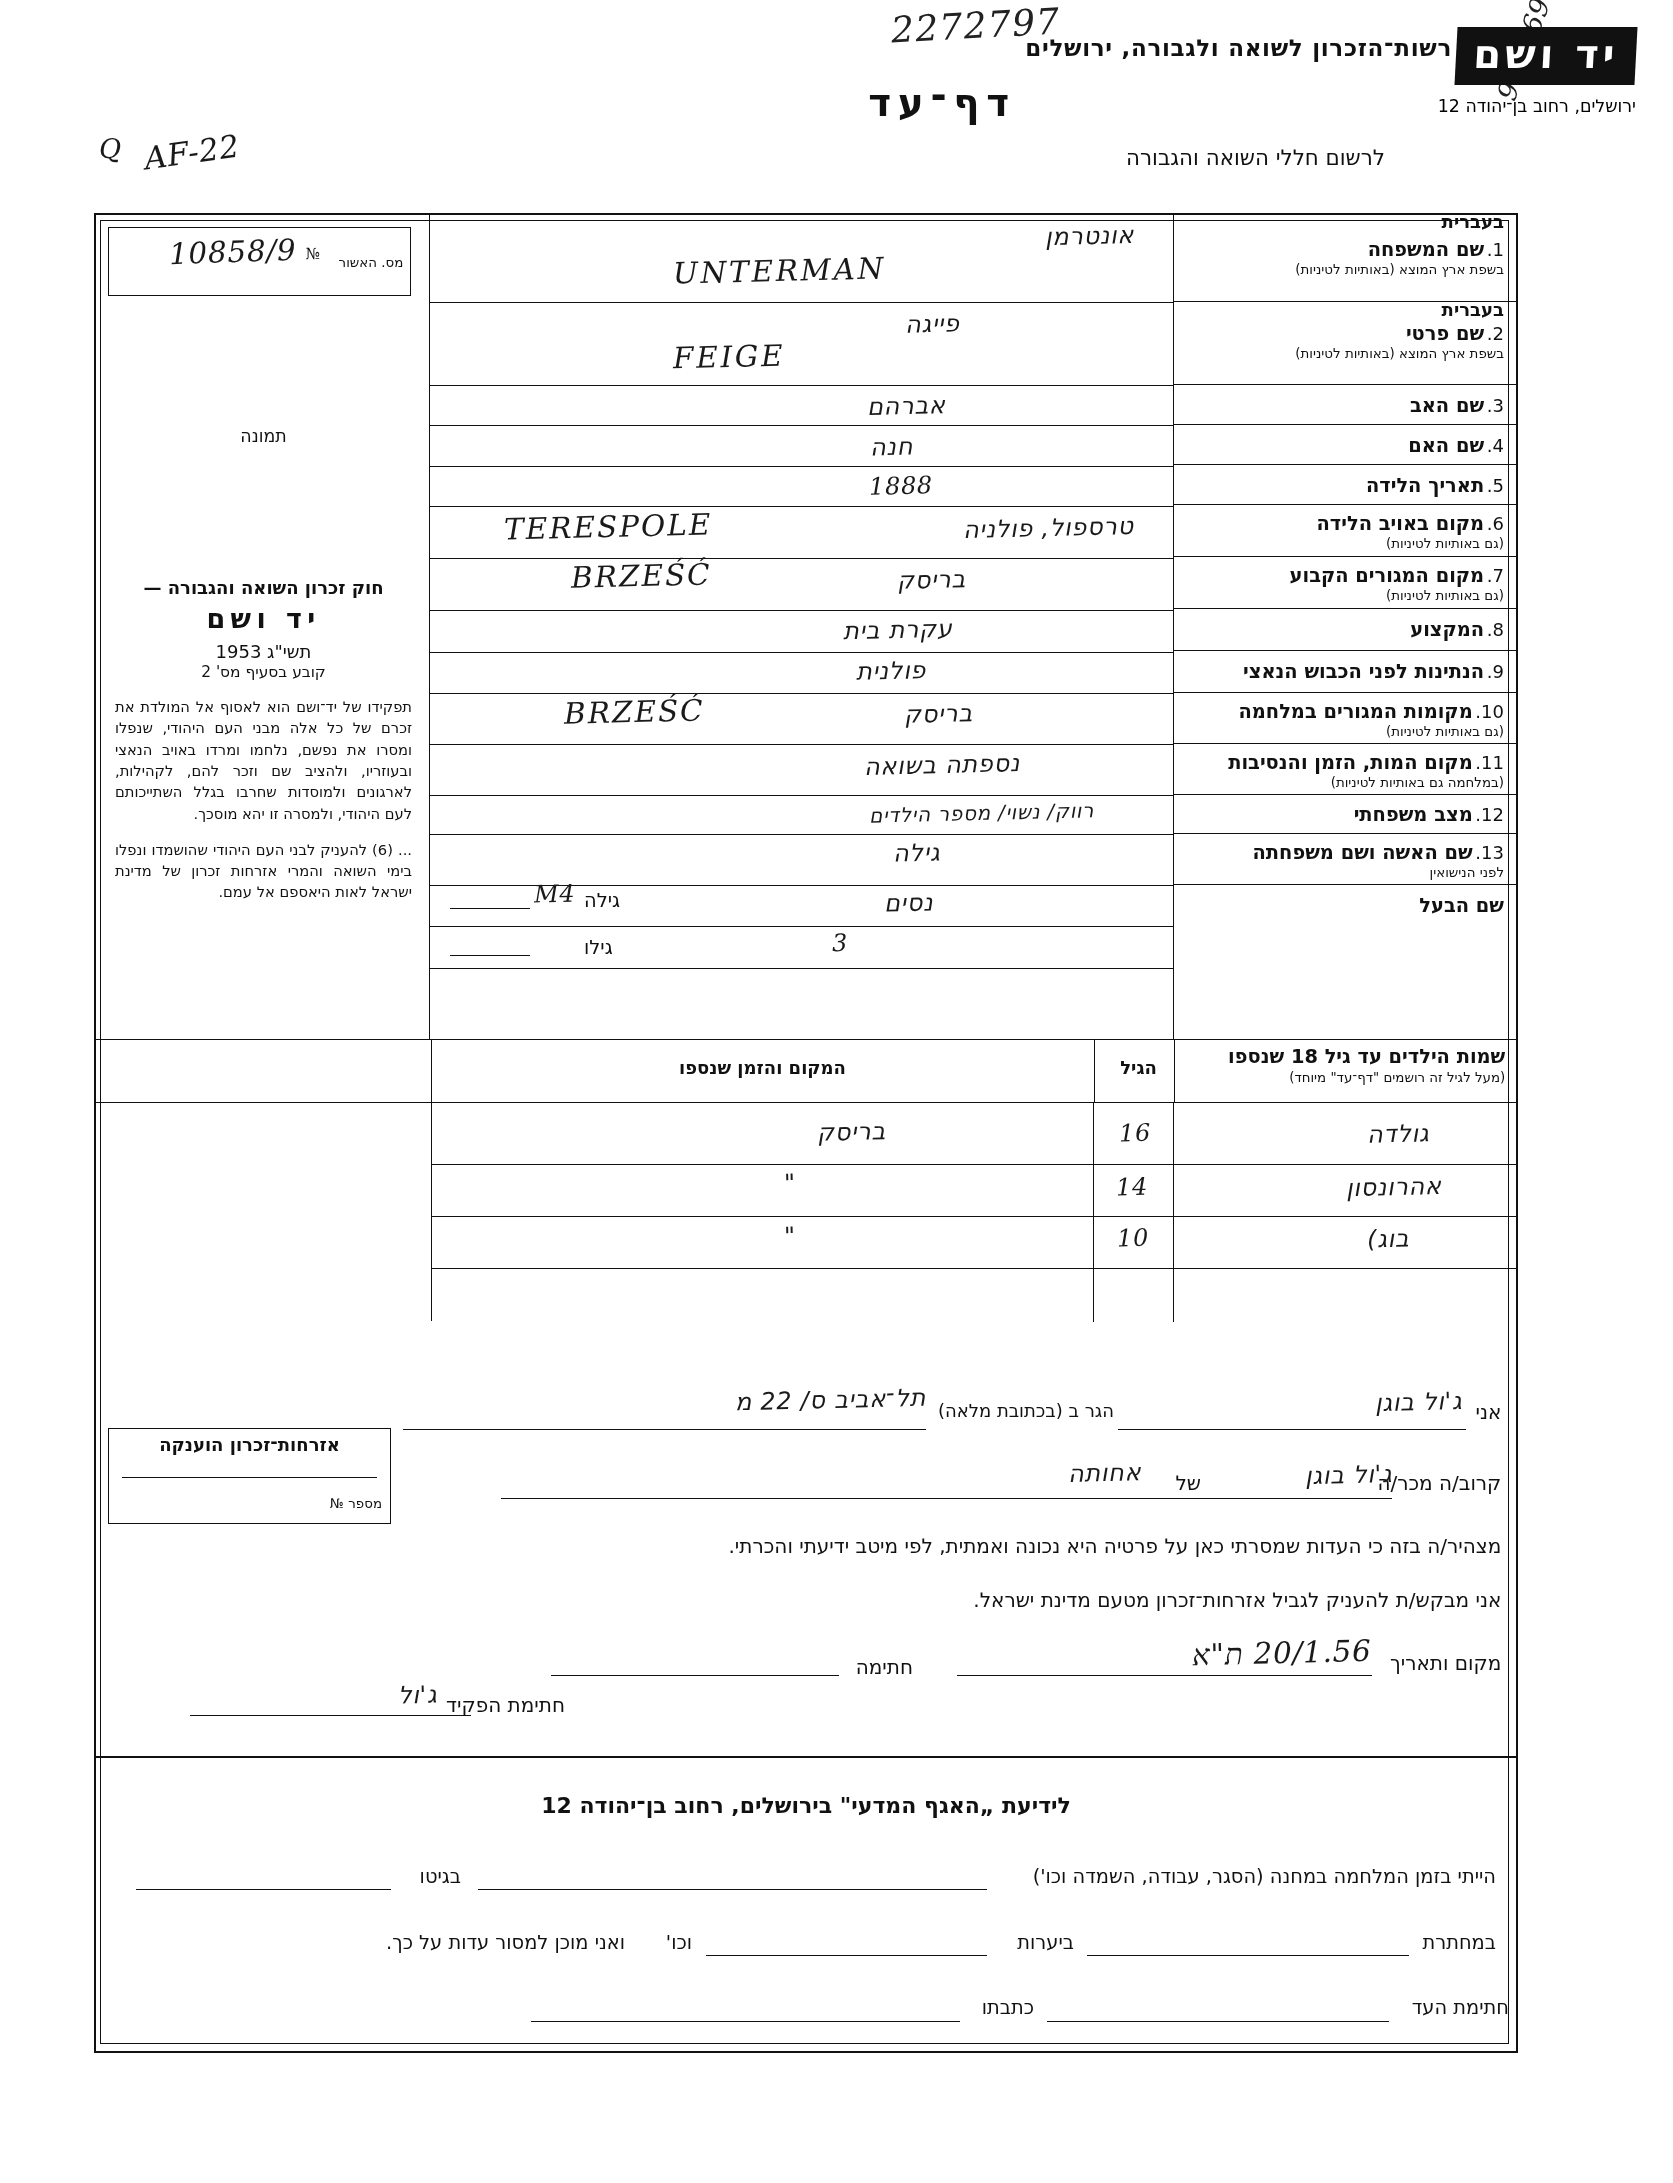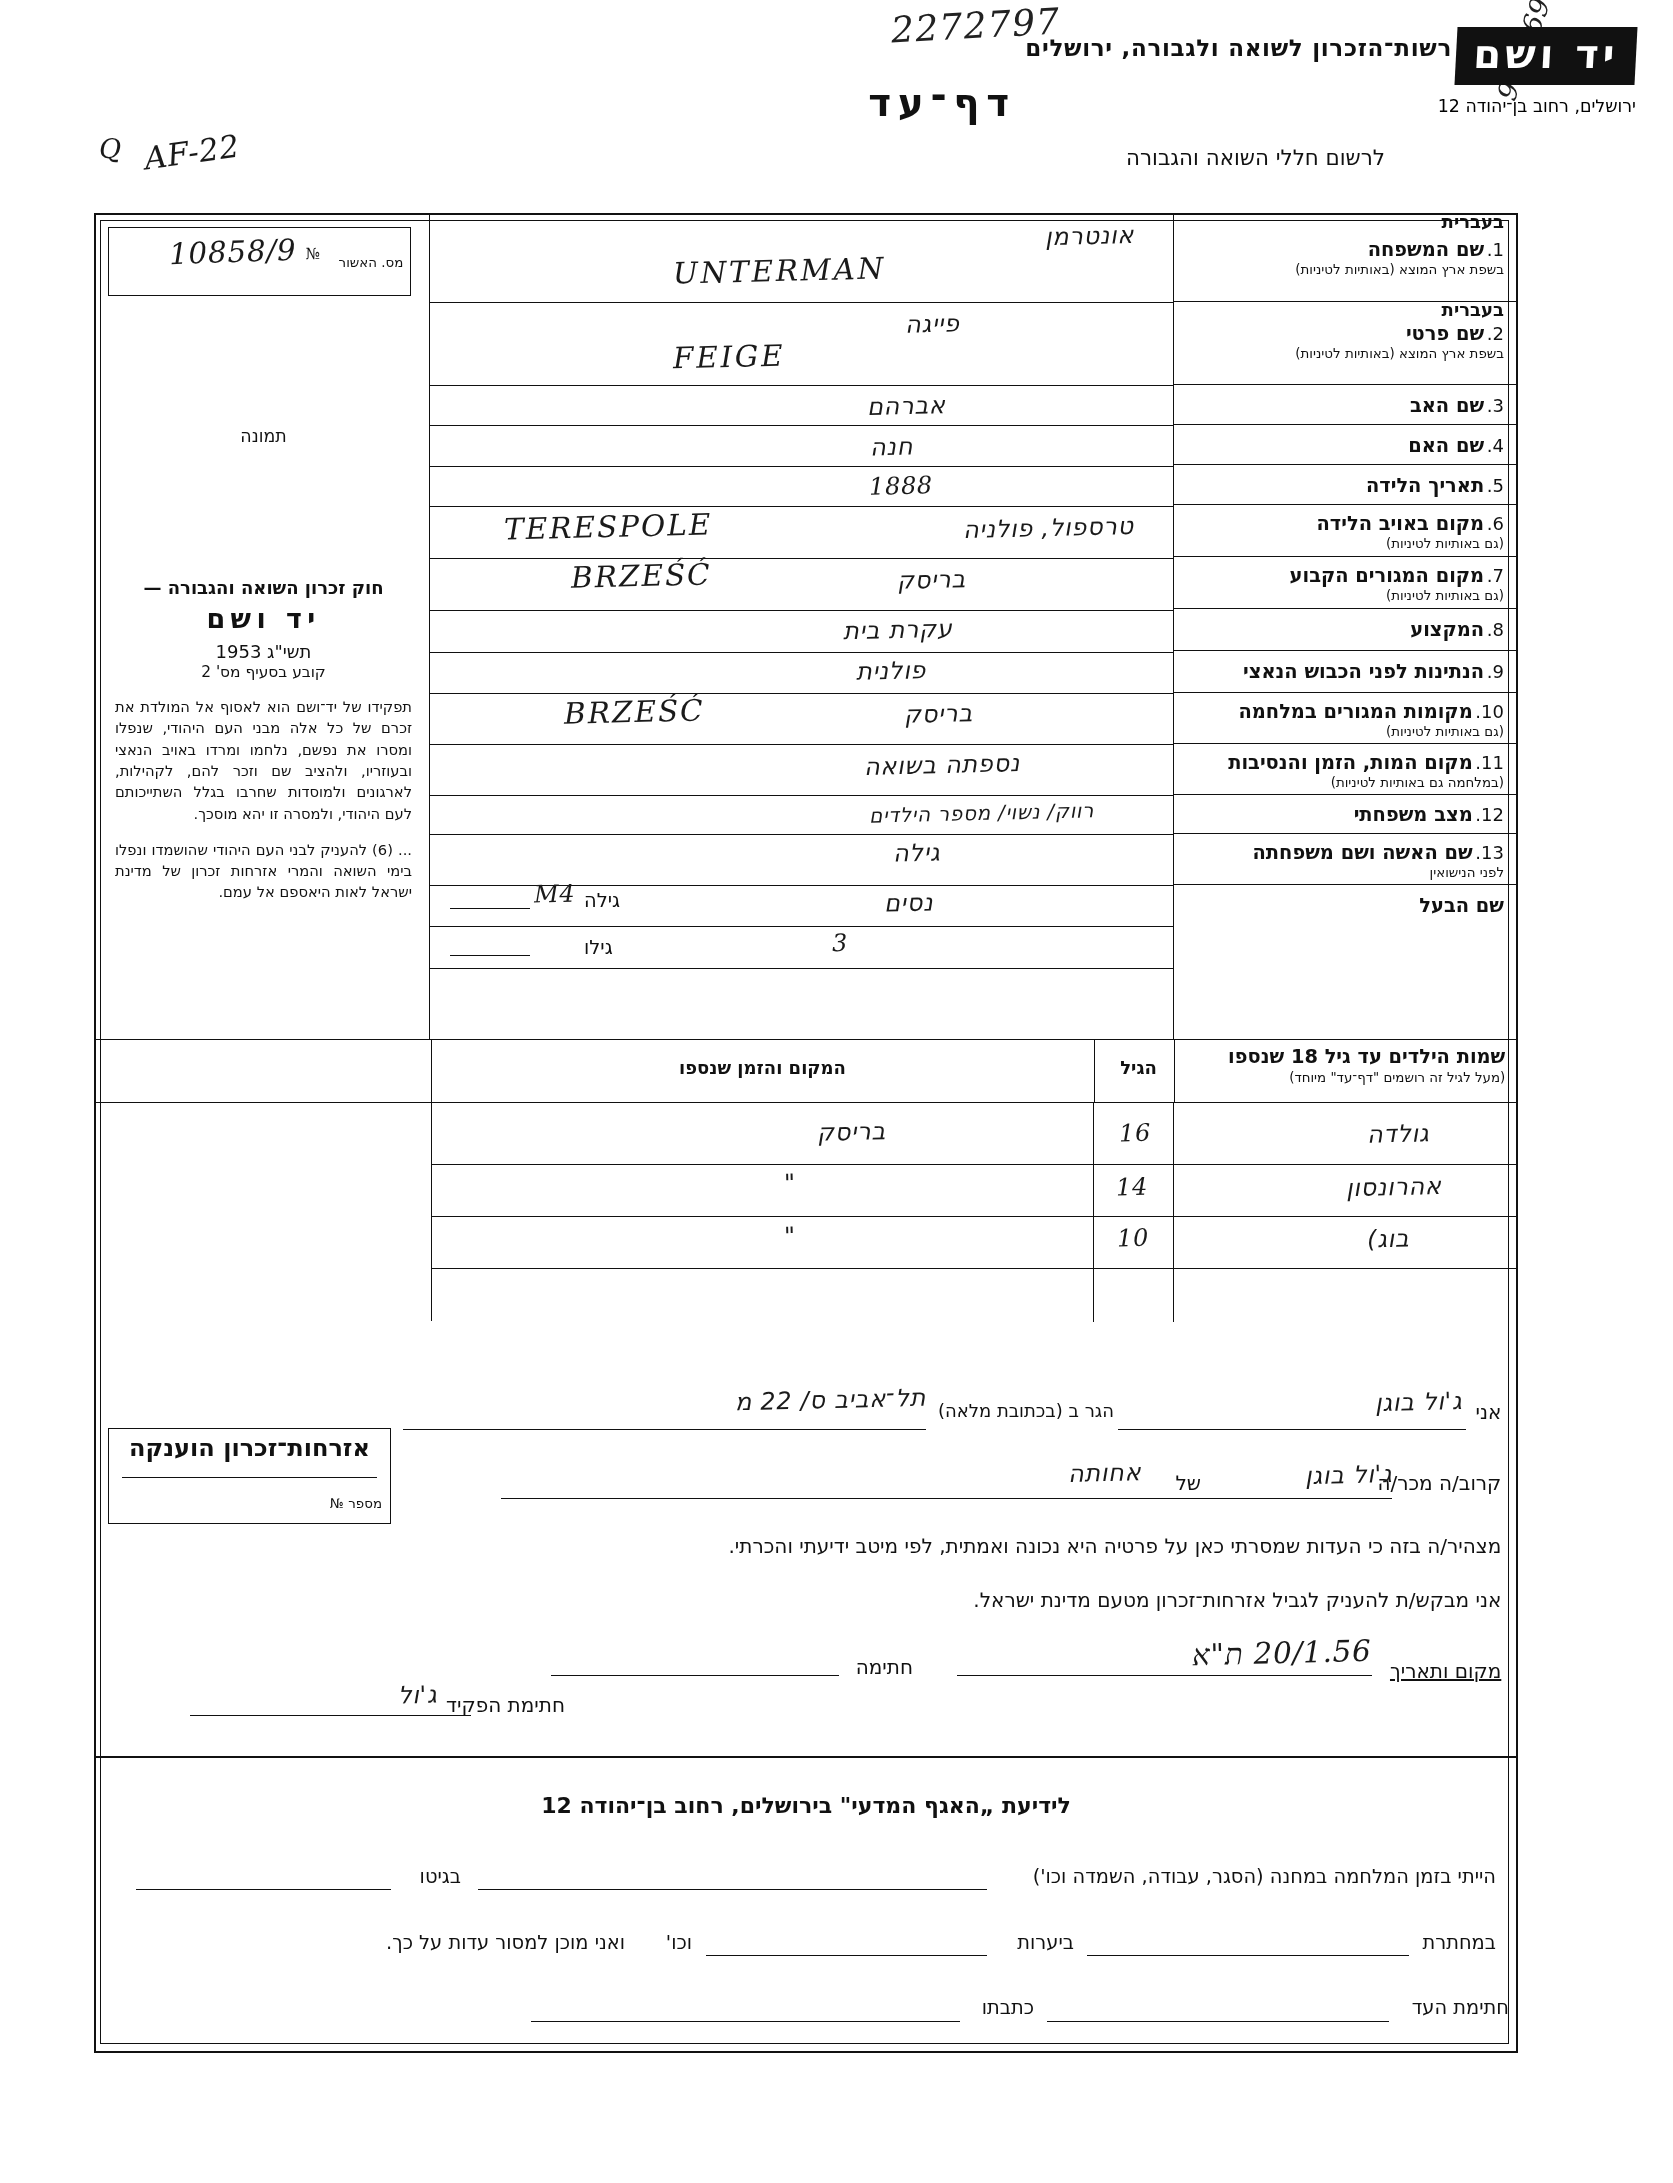--- a/index.html
+++ b/index.html
@@ -138,21 +138,21 @@
   
   .note{position:absolute;left:335px;right:0;top:1105px;height:47px;border-top:1.3px solid #111;border-bottom:1.3px solid #111;direction:rtl;}
   .note span{font-family:"DejaVu Sans",sans-serif;font-size:18px;position:absolute;right:13.4px;top:12px;}
   .decl{position:absolute;left:0;right:0;top:1152px;height:375px;direction:rtl;}
   .decl .dl{position:absolute;font-family:"DejaVu Sans",sans-serif;font-size:20px;}
   .solidline{border-bottom:1.3px solid #111;position:absolute;}
 
   .cert2{
     position:absolute;left:100px;top:1387px;width:281px;height:94px;border:1.3px solid #111;direction:rtl;
   }
-  .cert2 .t{position:absolute;right:0;left:0;top:5.4px;text-align:center;font-family:"DejaVu Sans",sans-serif;font-size:24px;font-weight:bold;}
+  .cert2 .t{position:absolute;right:0;left:0;top:5.4px;text-align:center;font-family:"DejaVu Sans",sans-serif;font-size:18px;font-weight:bold;}
   .cert2 .ln{position:absolute;left:13.4px;right:13.4px;top:48px;border-bottom:1px solid #111;}
   .cert2 .n{position:absolute;right:8px;top:67px;font-family:"DejaVu Sans",sans-serif;font-size:13.4px;}
 
   
   .botsec{position:absolute;left:0;right:0;top:1541px;bottom:0;border-top:2px solid #111;direction:rtl;}
   .botsec .head{position:absolute;top:35px;left:0;right:0;text-align:center;font-family:"DejaVu Sans",sans-serif;font-size:22px;font-weight:bold;}
   .botsec .l{position:absolute;font-family:"DejaVu Sans",sans-serif;font-size:19.4px;}
 </style>
 </head>
 <body>
@@ -362,21 +362,21 @@
 
       <span class="dl" style="right:14.7px;top:104px;">קרוב/ה מכר/ה</span>
       <span class="hw hw-m hw-heb" style="position:absolute;right:124px;top:94px;">ג'ול בוגן</span>
       <span class="dl" style="right:315px;top:104px;">של</span>
       <span class="hw hw-m hw-heb" style="position:absolute;right:375px;top:92px;">אחותה</span>
       <div class="solidline" style="right:124px;top:131px;width:891px;"></div>
 
       <span class="dl" style="right:14.7px;top:167px;">מצהיר/ה בזה כי העדות שמסרתי כאן על פרטיה היא נכונה ואמתית, לפי מיטב ידיעתי והכרתי.</span>
       <span class="dl" style="right:14.7px;top:221px;">אני מבקש/ת להעניק לגביל אזרחות־זכרון מטעם מדינת ישראל.</span>
 
-      <span class="dl" style="right:14.7px;top:292px;text-decoration:underline;">מקום ותאריך</span>
+      <span class="dl" style="right:14.7px;top:284px;">מקום ותאריך</span>
       <span class="hw hw-l" style="position:absolute;right:144px;top:269px;">20/1.56 ת"א</span>
       <div class="solidline" style="right:144px;top:308px;width:415px;"></div>
 
       <span class="dl" style="right:603px;top:288px;">חתימה</span>
       <div class="solidline" style="right:677px;top:308px;width:288px;"></div>
 
       <span class="dl" style="right:951px;top:326px;">חתימת הפקיד</span>
       <span class="hw hw-m hw-heb" style="position:absolute;right:1079px;top:314px;">ג'ול</span>
       <div class="solidline" style="right:1045px;top:348px;width:281px;"></div>
     </div>

